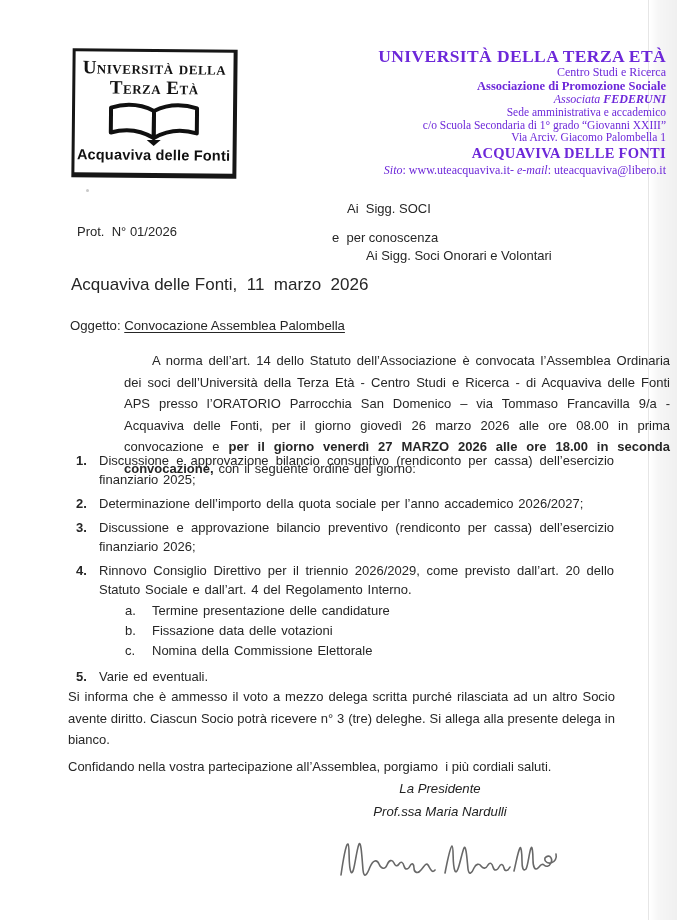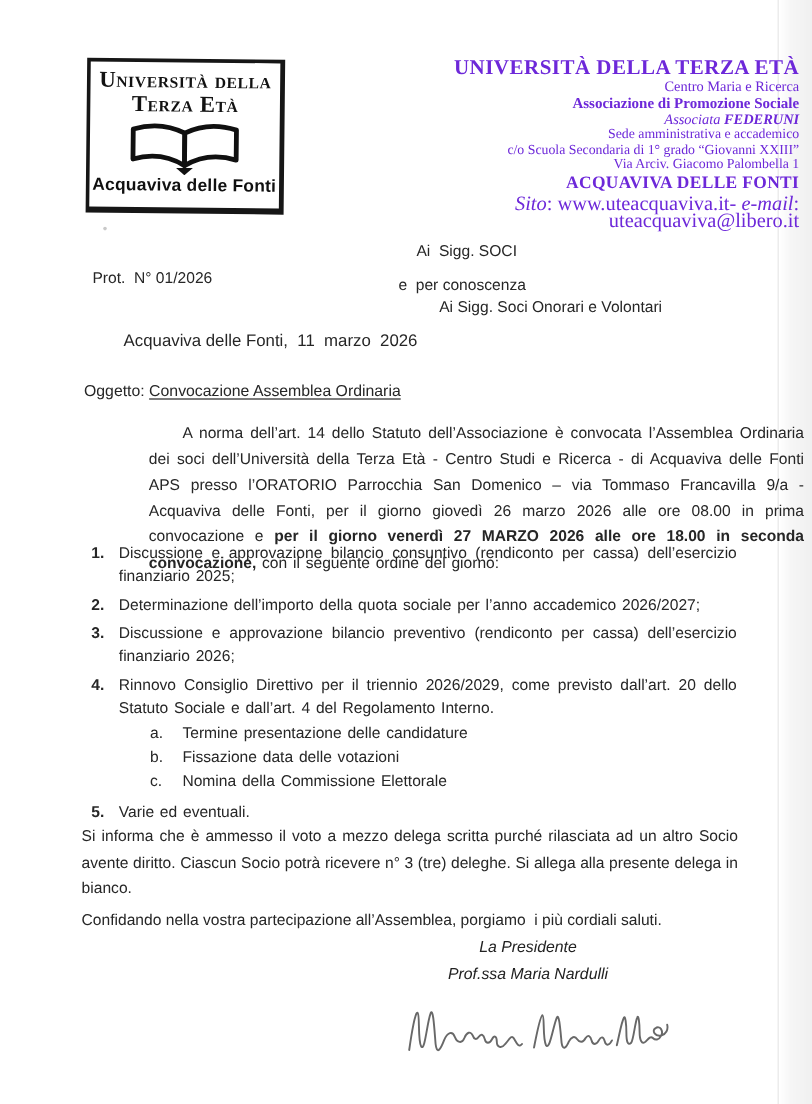--- a/index.html
+++ b/index.html
@@ -50,30 +50,30 @@
     font-family:"Liberation Serif",serif;
     color:#6d28d9;
   }
   .lh-title{font-size:17.5px;font-weight:700;letter-spacing:0.4px;line-height:19px;}
   .lh-sub{font-size:12px;line-height:13px;}
   .lh-assoc{font-size:12.5px;font-weight:700;line-height:14px;}
   .lh-federuni{font-size:12px;line-height:13px;font-style:italic;}
   .lh-federuni b{font-weight:700;}
   .lh-small{font-size:11.5px;line-height:12.5px;}
   .lh-city{font-size:14.5px;font-weight:700;letter-spacing:0.3px;line-height:17px;margin-top:1px;}
-  .lh-site{font-size:17px;line-height:14px;margin-top:1px;}
+  .lh-site{font-size:12px;line-height:14px;margin-top:1px;}
   .lh-site .it{font-style:italic;}
 
   
   .prewrap{white-space:pre-wrap;}
   .ai-soci{position:absolute;left:347px;top:201px;font-size:13px;}
   .prot{position:absolute;left:77px;top:224px;font-size:13px;}
   .cc{position:absolute;left:332px;top:229px;font-size:13px;line-height:18px;}
   .cc-line2{padding-left:34px;}
-  .place-date{position:absolute;left:71px;top:275px;font-size:14px;margin-left:32px;}
+  .place-date{position:absolute;left:71px;top:275px;font-size:17px;}
 
   
   .subject{position:absolute;left:70px;top:318px;font-size:13.2px;}
   .subject .u{text-decoration:underline;text-underline-offset:2px;}
 
   
   .body-para{
     position:absolute;left:76px;top:350px;width:546px;
     font-size:13px;line-height:21.5px;
     text-align:justify;text-align-last:left;
@@ -119,39 +119,39 @@
       <path d="M52 11 Q32 1 9 8 L9 33 Q32 26 52 38 Z" fill="#ffffff" stroke="#101010" stroke-width="4" stroke-linejoin="round"></path>
       <path d="M52 11 Q72 1 95 8 L95 33 Q72 26 52 38 Z" fill="#ffffff" stroke="#101010" stroke-width="4" stroke-linejoin="round"></path>
       <path d="M52 12 L52 38" stroke="#101010" stroke-width="3"></path>
       <path d="M45 40 L59 40 L52 46 Z" fill="#101010"></path>
     </svg>
     <div class="logo-city">Acquaviva delle Fonti</div>
   </div>
 
   <div class="letterhead">
     <div class="lh-title">UNIVERSITÀ DELLA TERZA ETÀ</div>
-    <div class="lh-sub">Centro Maria e Ricerca</div>
+    <div class="lh-sub">Centro Studi e Ricerca</div>
     <div class="lh-assoc">Associazione di Promozione Sociale</div>
     <div class="lh-federuni"><span>Associata </span><b>FEDERUNI</b></div>
     <div class="lh-small">Sede amministrativa e accademico</div>
     <div class="lh-small">c/o Scuola Secondaria di 1° grado “Giovanni XXIII”</div>
     <div class="lh-small">Via Arciv. Giacomo Palombella 1</div>
     <div class="lh-city">ACQUAVIVA DELLE FONTI</div>
     <div class="lh-site"><span class="it">Sito</span><span>: www.uteacquaviva.it- </span><span class="it">e-mail</span><span>: uteacquaviva@libero.it</span></div>
   </div>
 
   <div class="ai-soci prewrap">Ai  Sigg. SOCI</div>
   <div class="prot prewrap">Prot.  N° 01/2026</div>
   <div class="cc">
     <div class="prewrap">e  per conoscenza</div>
     <div class="cc-line2">Ai Sigg. Soci Onorari e Volontari</div>
   </div>
   <div class="place-date prewrap">Acquaviva delle Fonti,  11  marzo  2026</div>
 
-  <div class="subject"><span>Oggetto: </span><span class="u">Convocazione Assemblea Ordinaria</span></div>
+  <div class="subject"><span>Oggetto: </span><span class="u">Convocazione Assemblea Palombella</span></div>
 
   <div class="body-para"><span>A norma dell’art. 14 dello Statuto dell’Associazione è convocata l’Assemblea Ordinaria dei soci dell’Università della Terza Età - Centro Studi e Ricerca - di Acquaviva delle Fonti APS presso l’ORATORIO Parrocchia San Domenico – via Tommaso Francavilla 9/a - Acquaviva delle Fonti, per il giorno giovedì 26 marzo 2026 alle ore 08.00 in prima convocazione e </span><b>per il giorno venerdì 27 MARZO 2026 alle ore 18.00 in seconda convocazione,</b><span> con il seguente ordine del giorno:</span></div>
 
   <div class="agenda">
     <div class="agenda-row">
       <span class="agenda-num">1.</span>
       <div class="agenda-text">Discussione e approvazione bilancio consuntivo (rendiconto per cassa) dell’esercizio finanziario 2025;</div>
     </div>
     <div class="agenda-row">
       <span class="agenda-num">2.</span>

